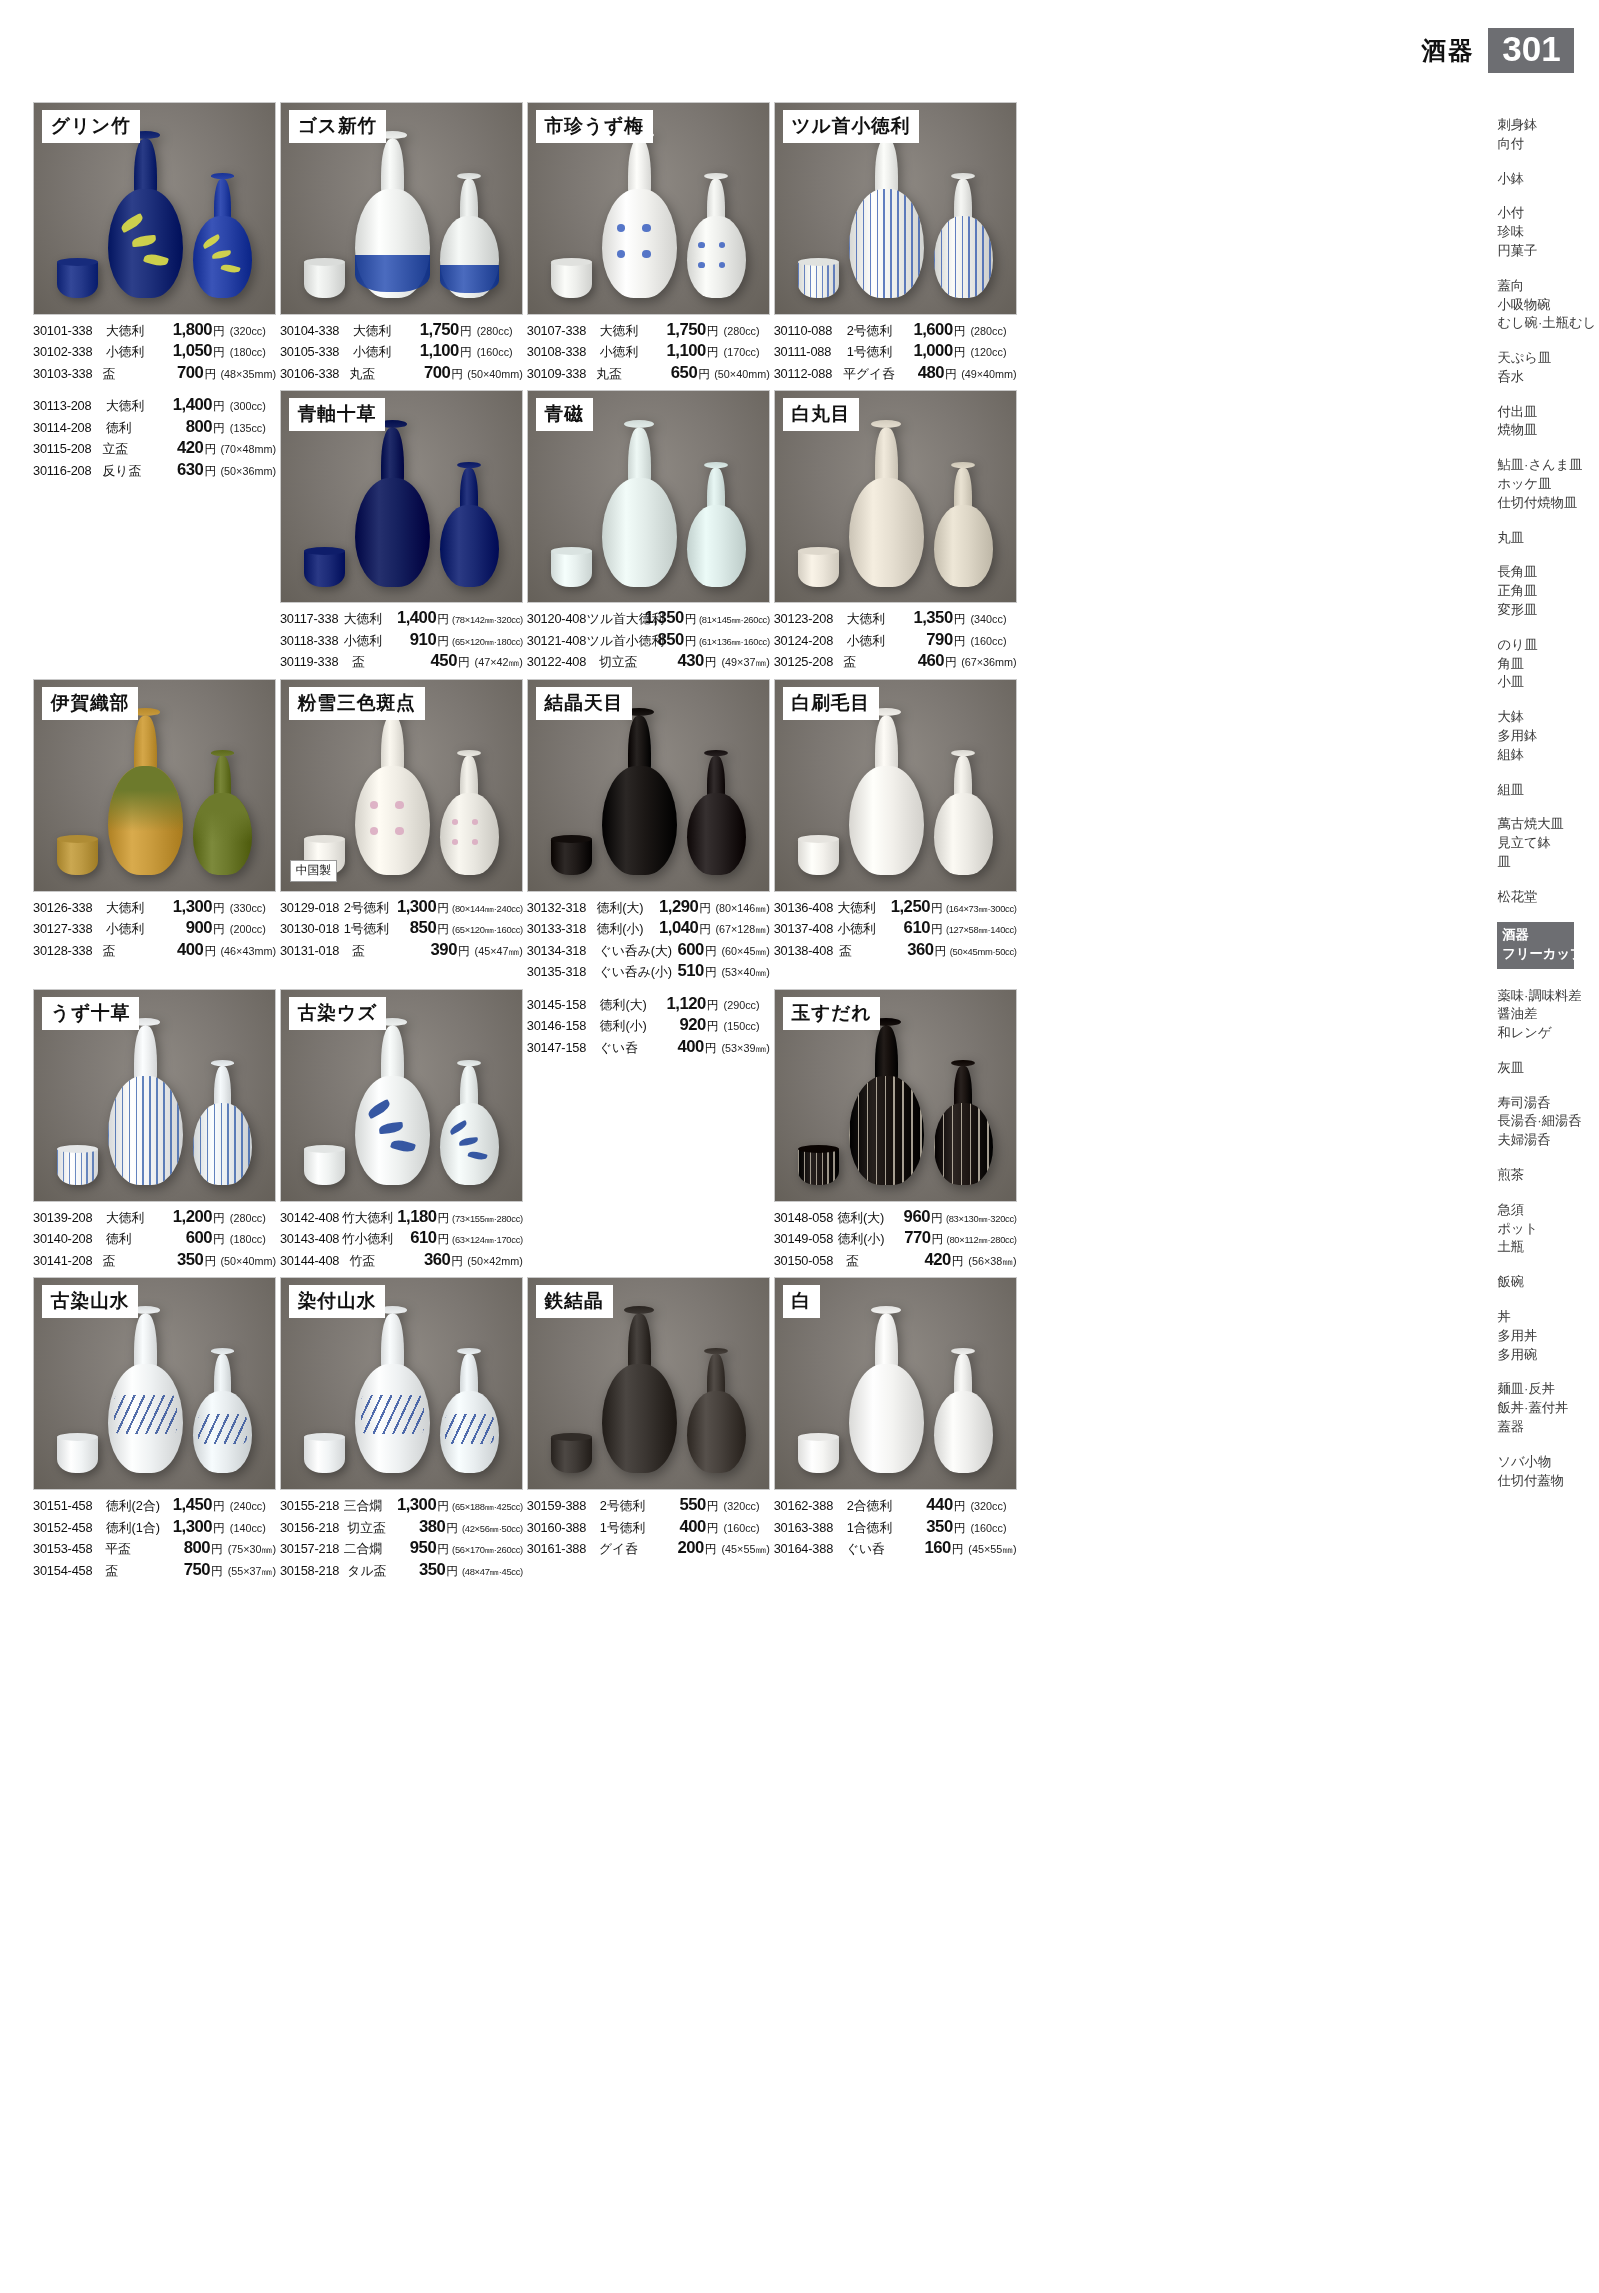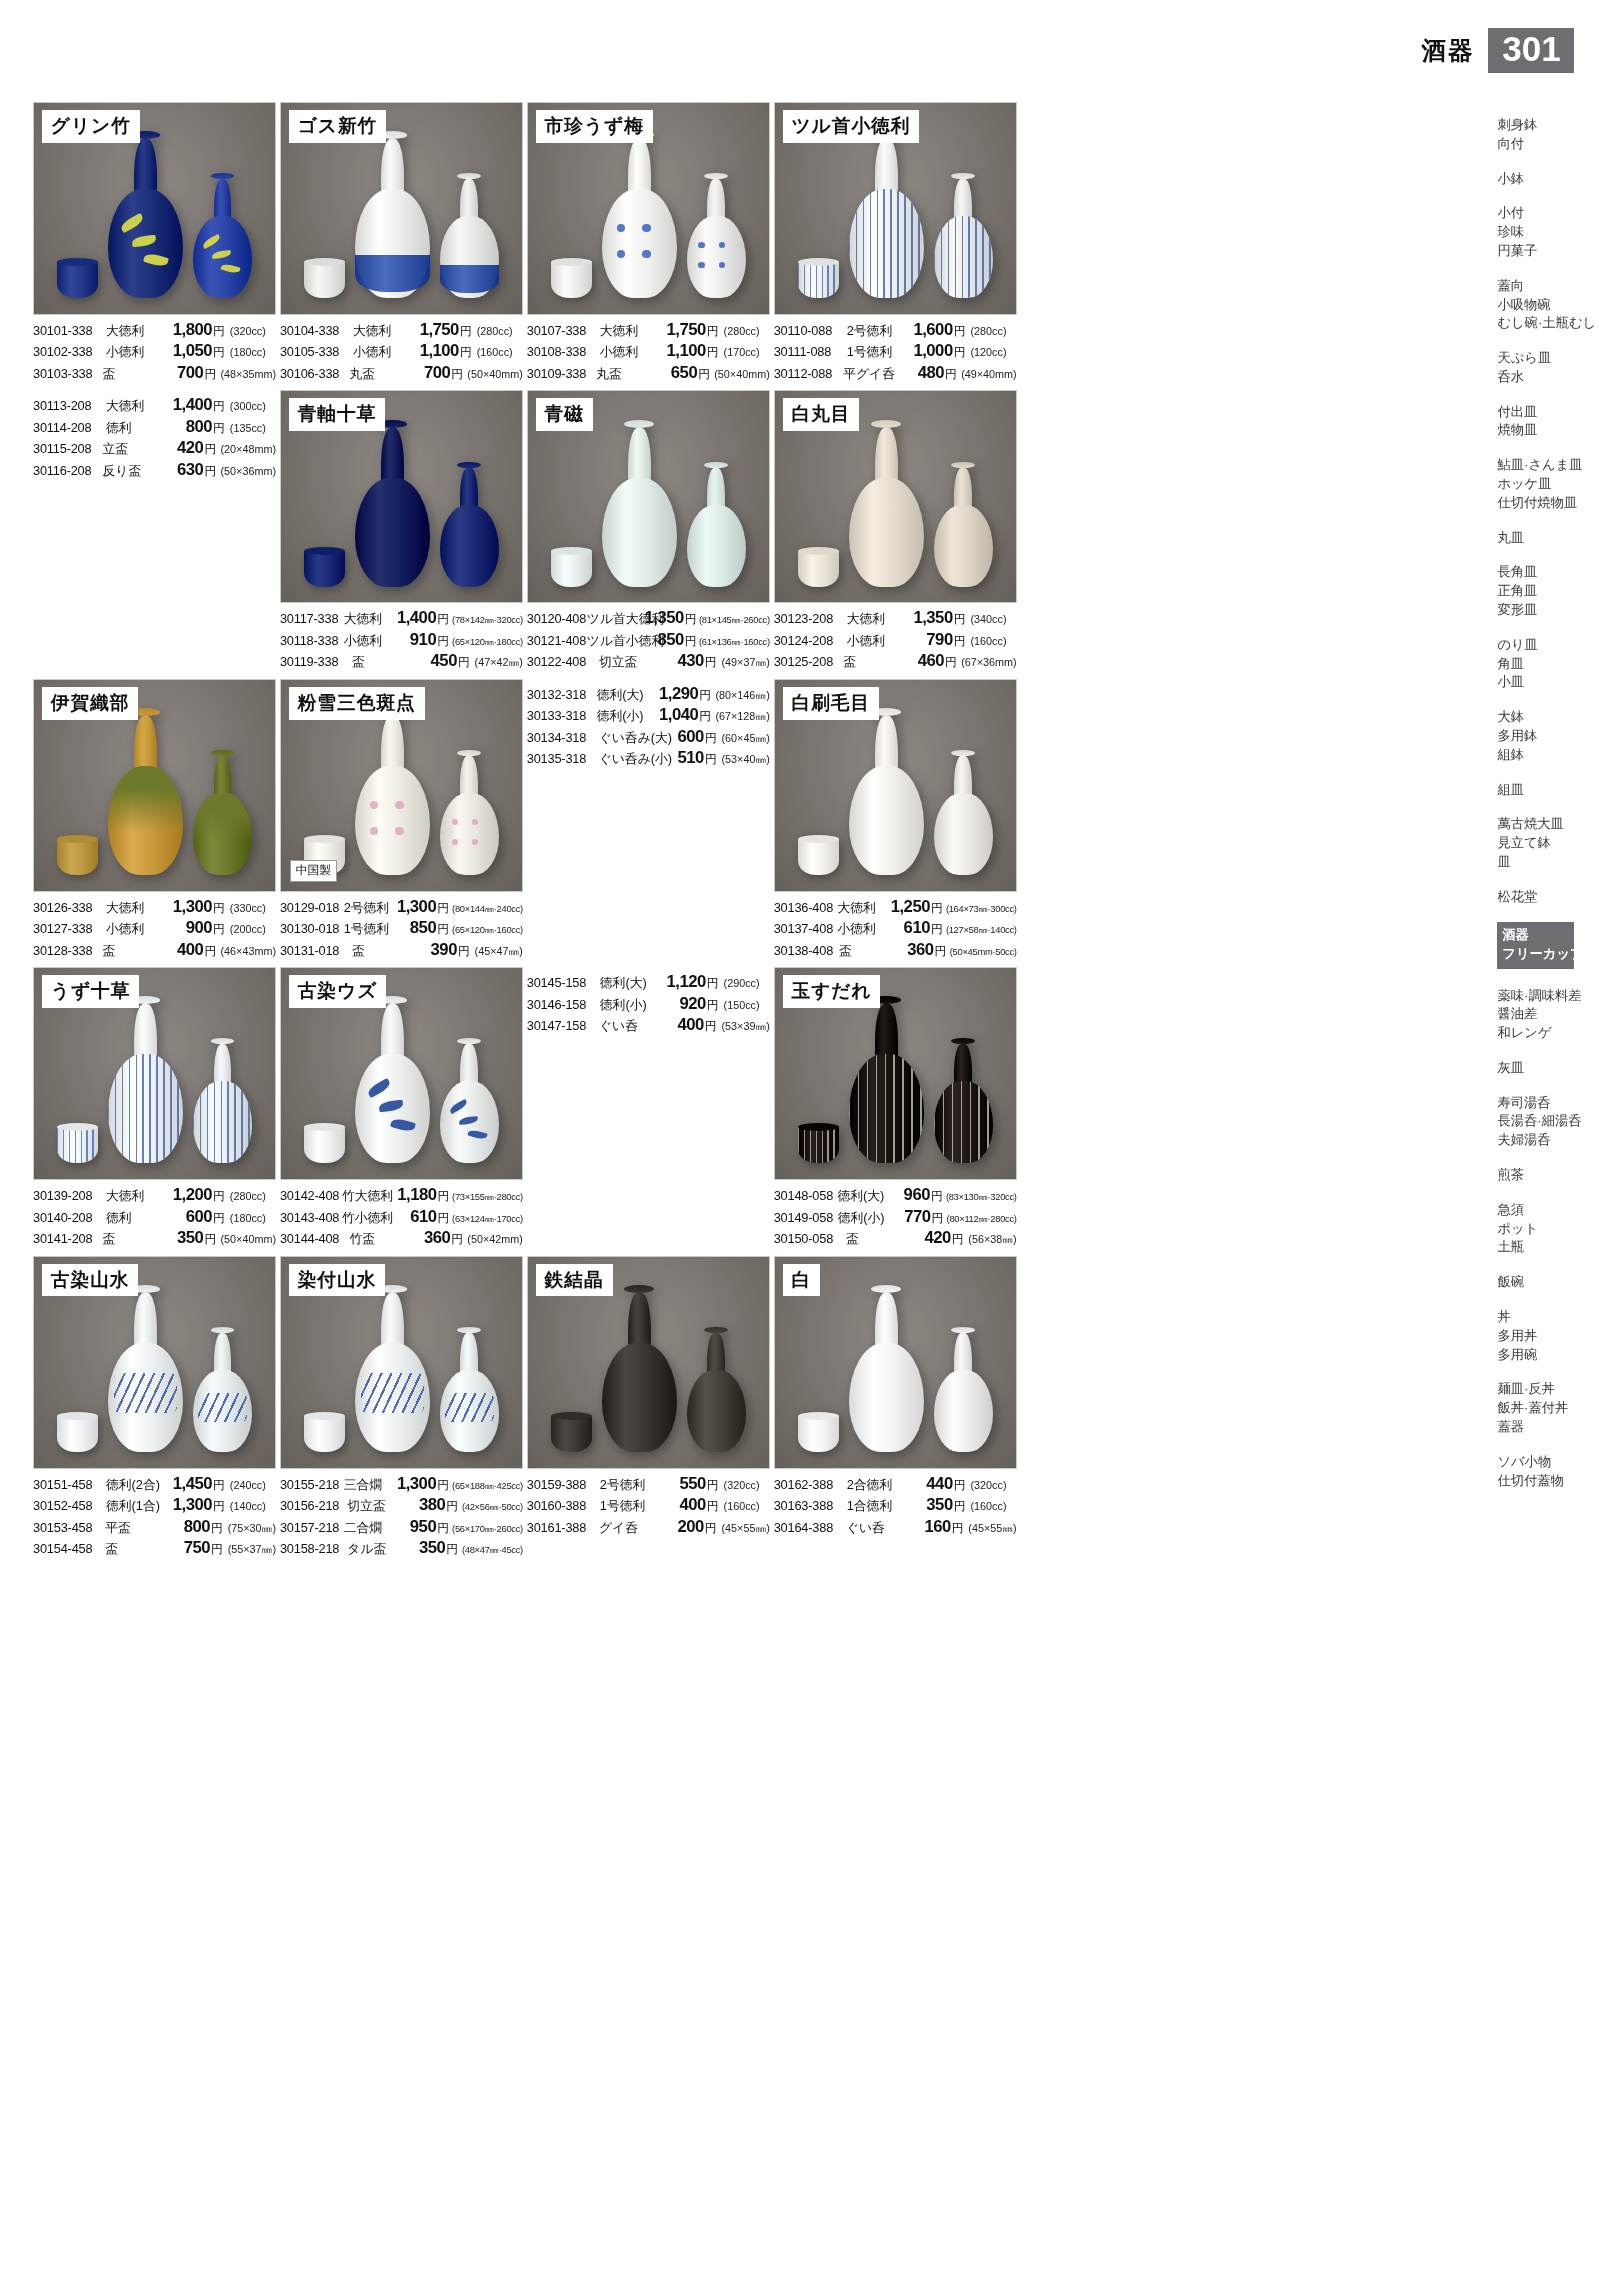--- a/index.html
+++ b/index.html
@@ -465,21 +465,21 @@
             <span class="nm">徳利</span>
             <span class="pr">800</span>
             <span class="yen">円</span>
             <span class="sz">(135cc)</span>
           </div>
           <div class="prow">
             <span class="code">30115-208</span>
             <span class="nm">立盃</span>
             <span class="pr">420</span>
             <span class="yen">円</span>
-            <span class="sz">(20×48mm)</span>
+            <span class="sz">(70×48mm)</span>
           </div>
           <div class="prow">
             <span class="code">30116-208</span>
             <span class="nm">反り盃</span>
             <span class="pr">630</span>
             <span class="yen">円</span>
             <span class="sz">(50×36mm)</span>
           </div>
         </div>
       </div>
@@ -714,20 +714,39 @@
           <div class="prow">
             <span class="code">30131-018</span>
             <span class="nm">盃</span>
             <span class="pr">390</span>
             <span class="yen">円</span>
             <span class="sz">(45×47㎜)</span>
           </div>
         </div>
       </div>
       <div class="cell">
+        <div class="photo">
+          <div class="bg"></div>
+          <div class="title">結晶天目</div>
+          <div class="vessels">
+            <div class="cupv" style="width: 41px; height: 37px; position: relative; background: linear-gradient(90deg, rgb(8, 3, 1) 0%, rgb(46, 41, 39) 34%, rgb(32, 27, 25) 60%, rgb(2, 0, 0) 100%);">
+              <div style="position: absolute; left: 0px; right: 0px; top: -3px; height: 7.9px; border-radius: 50%; background: rgb(18, 13, 11);"></div>
+            </div>
+            <div class="bottle">
+              <div class="lip" style="width: 29.6px; height: 7.9px; background: linear-gradient(rgb(9, 5, 3), rgb(27, 23, 21));"></div>
+              <div class="neck" style="width: 22.7px; height: 54px; background: linear-gradient(90deg, rgb(5, 1, 0) 0%, rgb(39, 35, 33) 38%, rgb(27, 23, 21) 60%, rgb(0, 0, 0) 100%);"></div>
+              <div class="body" style="width: 75px; height: 109px; background: linear-gradient(90deg, rgb(1, 0, 0) 0%, rgb(43, 39, 37) 32%, rgb(27, 23, 21) 58%, rgb(0, 0, 0) 100%);"></div>
+            </div>
+            <div class="bottle">
+              <div class="lip" style="width: 23.6px; height: 5.9px; background: linear-gradient(rgb(20, 14, 14), rgb(38, 32, 32));"></div>
+              <div class="neck" style="width: 17.7px; height: 41px; background: linear-gradient(90deg, rgb(16, 10, 10) 0%, rgb(50, 44, 44) 38%, rgb(38, 32, 32) 60%, rgb(10, 4, 4) 100%);"></div>
+              <div class="body" style="width: 59px; height: 82px; background: linear-gradient(90deg, rgb(12, 6, 6) 0%, rgb(54, 48, 48) 32%, rgb(38, 32, 32) 58%, rgb(6, 0, 0) 100%);"></div>
+            </div>
+          </div>
+        </div>
         <div class="ptable">
           <div class="prow">
             <span class="code">30132-318</span>
             <span class="nm">徳利(大)</span>
             <span class="pr">1,290</span>
             <span class="yen">円</span>
             <span class="sz">(80×146㎜)</span>
           </div>
           <div class="prow">
             <span class="code">30133-318</span>

